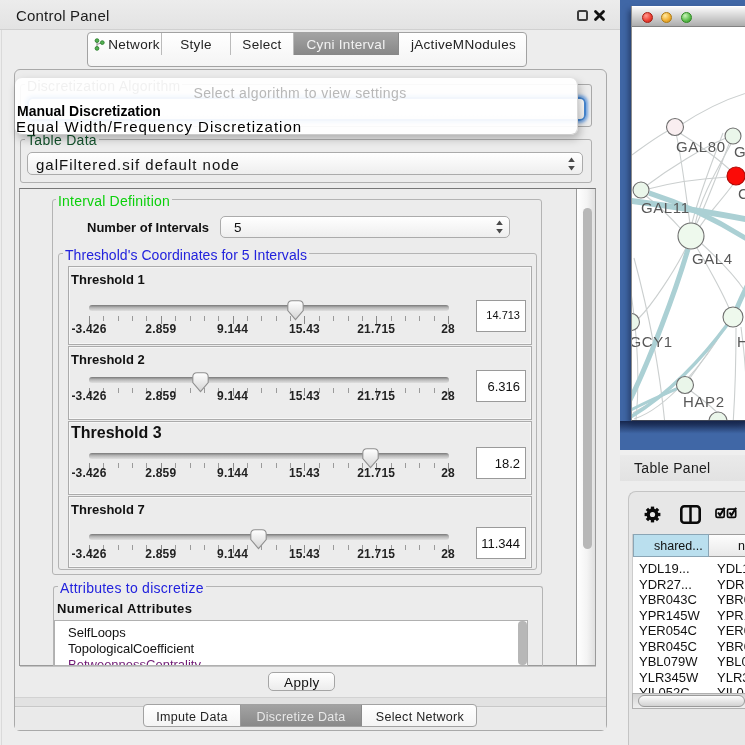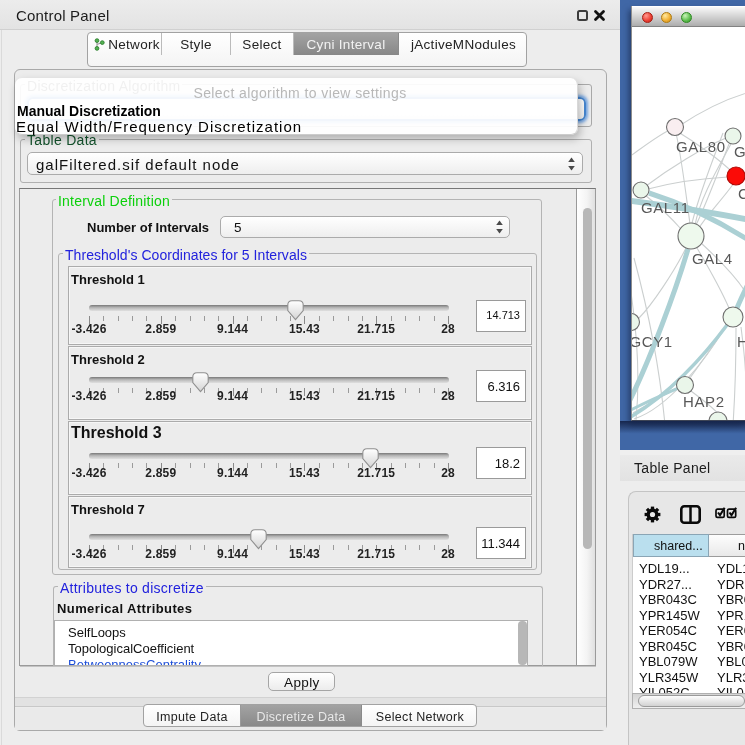--- a/index.html
+++ b/index.html
@@ -233,21 +233,21 @@
     <div class="abs" style="left:476px;top:527px;width:50px;height:32px;background:#fff;border:1px solid #9a9a9a;"></div>
     <div class="txt" style="left:520px;top:536px;transform:translateX(-100%);font-size:13px;color:#111;">11.344</div>
   </div>
 
 <div class="abs" style="left:53px;top:586px;width:490px;height:80px;border:1px solid #b4b4b4;border-bottom:none;border-radius:3px 3px 0 0;"></div>
 <div class="txt" style="left:58px;top:580px;font-size:14px;letter-spacing:0.25px;color:#2222dd;background:#ececec;padding:0 2px;">Attributes to discretize</div>
 <div class="txt" style="left:57px;top:601px;font-size:13px;font-weight:bold;letter-spacing:0.4px;color:#111;">Numerical Attributes</div>
 <div class="abs" style="left:54px;top:620px;width:474px;height:46px;background:#fff;border:1px solid #b0b0b0;overflow:hidden;">
   <div class="txt" style="left:13px;top:4px;font-size:13px;color:#111;">SelfLoops</div>
   <div class="txt" style="left:13px;top:20px;font-size:13px;color:#111;">TopologicalCoefficient</div>
-  <div class="txt" style="left:13px;top:36px;font-size:13px;color:#1d4ed8;">BetweennessCentrality</div>
+  <div class="txt" style="left:13px;top:36px;font-size:13px;color:#701a75;">BetweennessCentrality</div>
 </div>
 <div class="abs" style="left:518px;top:621px;width:9px;height:44px;background:#b7b7b7;border-radius:4px;"></div>
 
 <div class="abs" style="left:20px;top:666px;width:576px;height:1px;background:#c3c3c3;"></div>
 <div class="abs" style="left:268px;top:672px;width:67px;height:19px;background:linear-gradient(#ffffff,#ececec);border:1px solid #a5a5a5;border-radius:5px;"></div>
 <div class="txt" style="left:284px;top:675px;font-size:13.5px;letter-spacing:0.4px;color:#111;">Apply</div>
 <div class="abs" style="left:15px;top:697px;width:591px;height:10px;background:#e2e2e2;border-top:1px solid #d2d2d2;border-bottom:1px solid #c8c8c8;"></div>
 <div class="abs" style="left:15px;top:708px;width:591px;height:22px;background:#eaeaea;"></div>
 <div class="abs" style="left:143px;top:704px;width:334px;height:23px;background:linear-gradient(#ffffff,#f4f4f4);border:1px solid #a2a2a2;border-radius:4px;overflow:hidden;font-size:12.5px;letter-spacing:0.3px;color:#232323;">
   <div class="abs" style="left:97px;top:0;width:120px;height:23px;background:linear-gradient(#a3a3a3,#878787);display:flex;align-items:center;justify-content:center;color:#e8e8e8;">Discretize Data</div>

